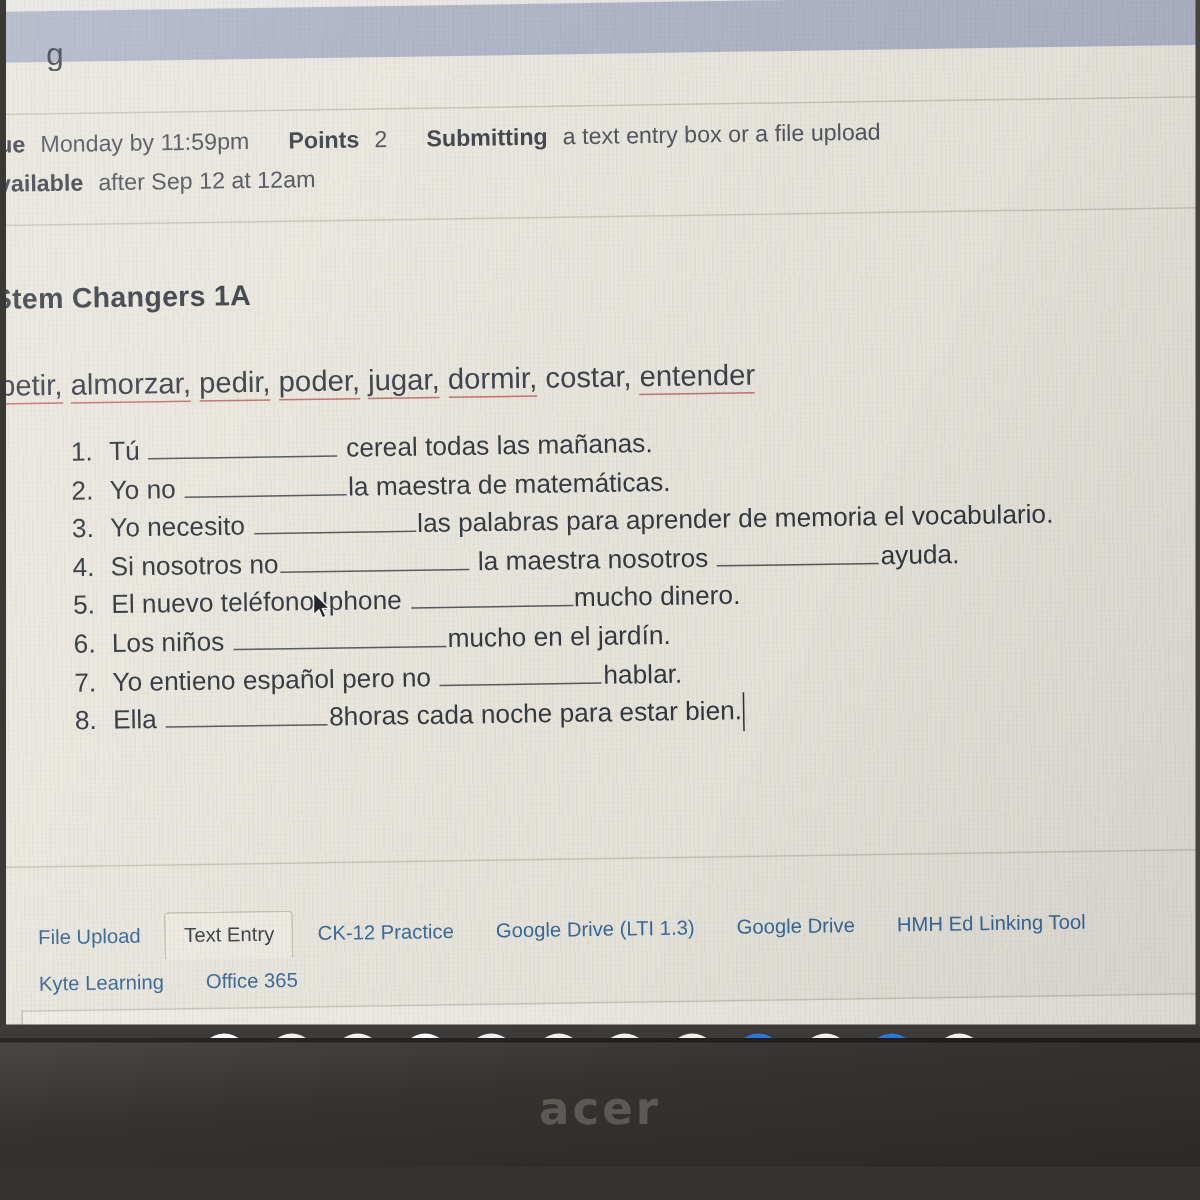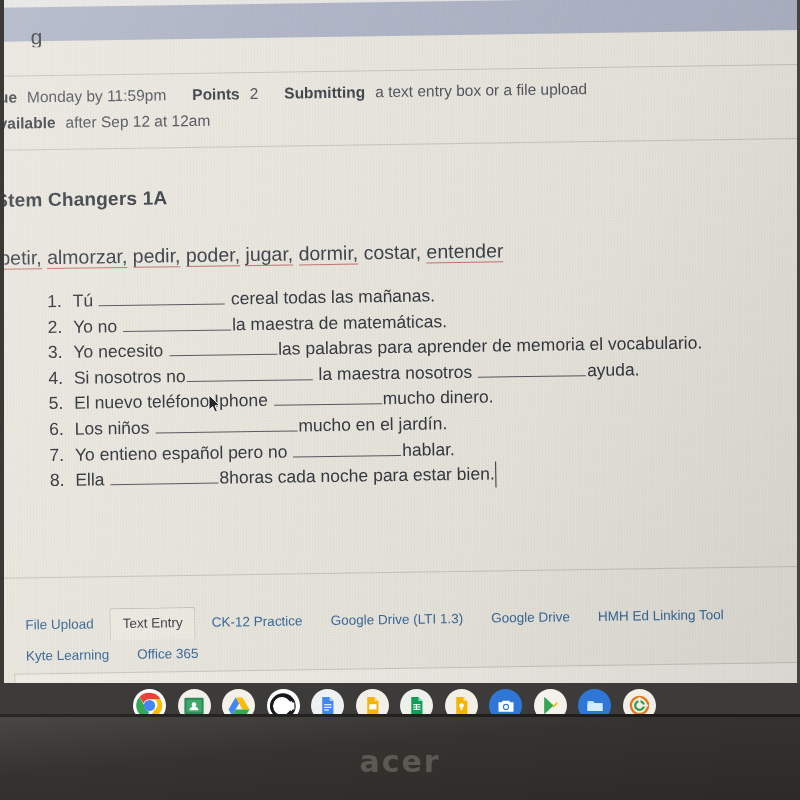--- a/index.html
+++ b/index.html
@@ -201,21 +201,21 @@
   .app {
     position: relative;
     width: 33px; height: 33px;
     border-radius: 50%;
     display: flex; align-items: center; justify-content: center;
     overflow: hidden;
   }
 
   
   .bezel {
-    position: absolute; left: 0; top: 714px;
+    position: absolute; left: 0; top: 692px;
     width: 800px; height: 86px;
     background: linear-gradient(175deg, #4a4845 0%, #35332f 40%, #2c2a27 100%);
     z-index: 35;
   }
   .bezel-logo {
     position: absolute; left: 50%; top: 30px;
     transform: translateX(-50%);
     font-size: 30px;
     letter-spacing: 2px;
     color: rgba(150,146,139,.42);

